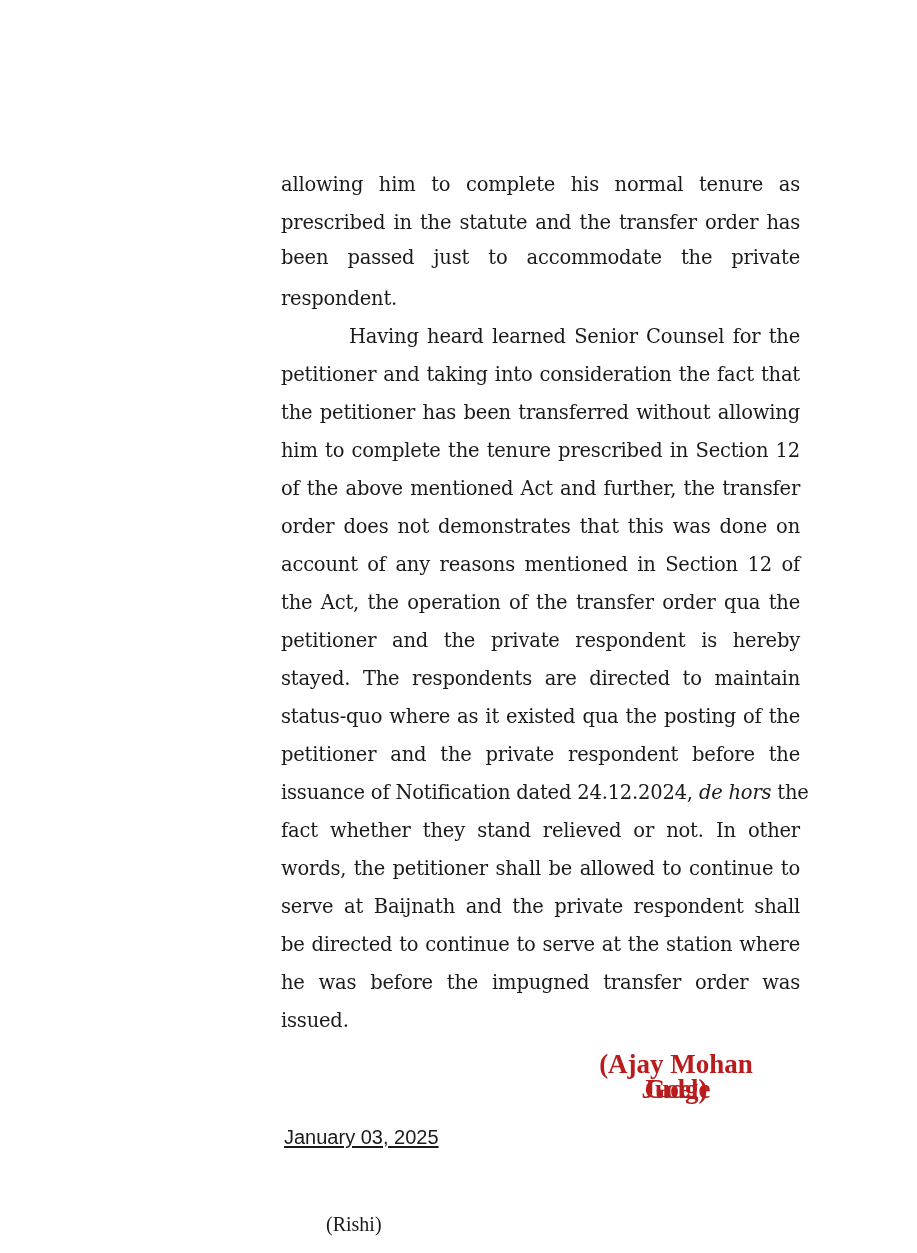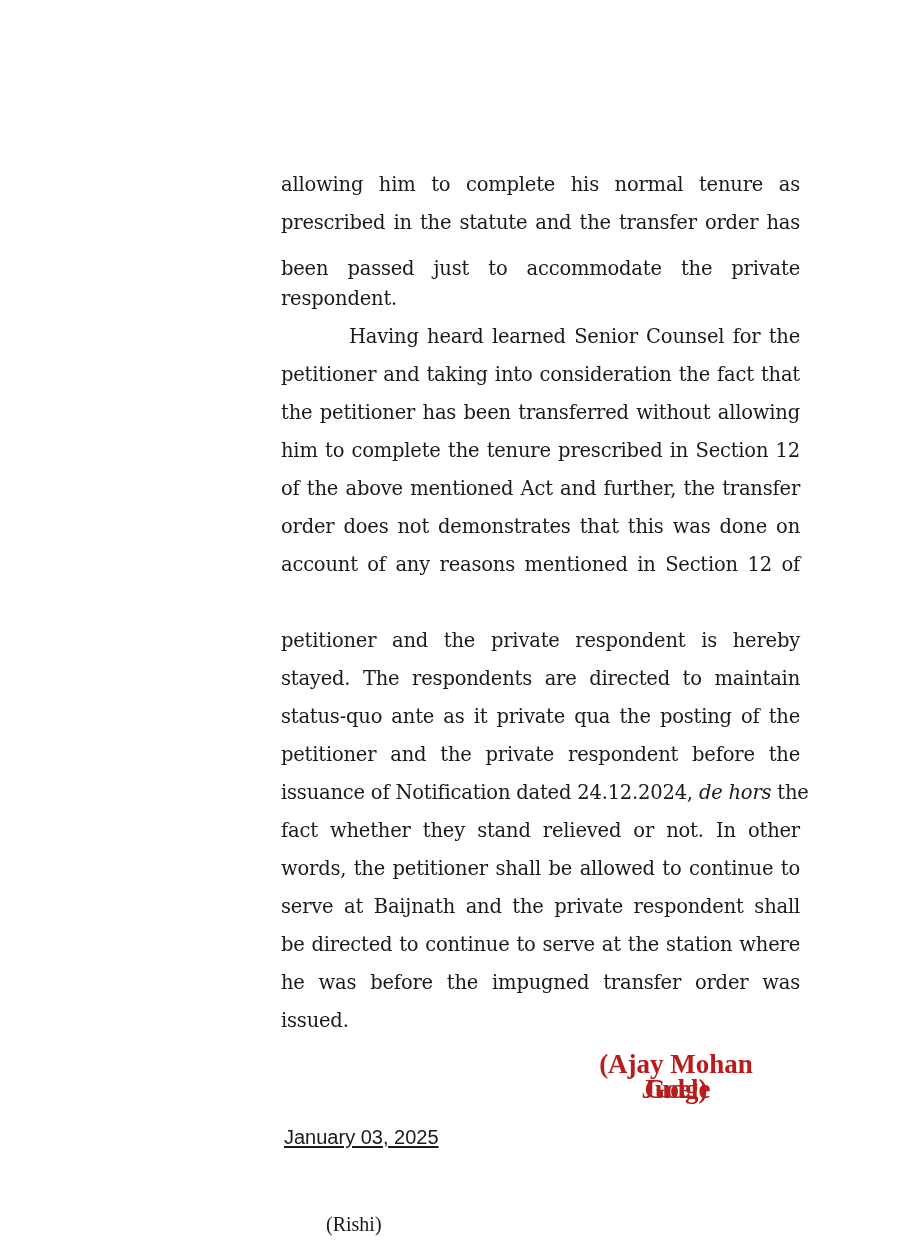--- a/index.html
+++ b/index.html
@@ -71,33 +71,34 @@
       color: #1a1a1a;
     }
   </style>
 </head>
 <body>
 
 <div class="page">
 
   <div class="line" style="top:166px">allowing him to complete his normal tenure as</div>
   <div class="line" style="top:204px">prescribed in the statute and the transfer order has</div>
-  <div class="line" style="top:250px">been passed just to accommodate the private</div>
+  <div class="line" style="top:239px">been passed just to accommodate the private</div>
   <div class="line last" style="top:280px">respondent.</div>
 
   <div class="line indent" style="top:318px">Having heard learned Senior Counsel for the</div>
   <div class="line" style="top:356px">petitioner and taking into consideration the fact that</div>
   <div class="line" style="top:394px">the petitioner has been transferred without allowing</div>
   <div class="line" style="top:432px">him to complete the tenure prescribed in Section 12</div>
   <div class="line" style="top:470px">of the above mentioned Act and further, the transfer</div>
   <div class="line" style="top:508px">order does not demonstrates that this was done on</div>
   <div class="line" style="top:546px">account of any reasons mentioned in Section 12 of</div>
+  <div class="line" style="top:584px">the Act, the operation of the transfer order qua the</div>
   <div class="line" style="top:622px">petitioner and the private respondent is hereby</div>
   <div class="line" style="top:660px">stayed. The respondents are directed to maintain</div>
-  <div class="line" style="top:698px">status-quo ante as it private qua the posting of the</div>
+  <div class="line" style="top:698px">status-quo where as it existed qua the posting of the</div>
   <div class="line" style="top:736px">petitioner and the private respondent before the</div>
   <div class="line" style="top:774px"><span>issuance of Notification dated 24.12.2024, </span><i>de hors</i><span> the</span></div>
   <div class="line" style="top:812px">fact whether they stand relieved or not. In other</div>
   <div class="line" style="top:850px">words, the petitioner shall be allowed to continue to</div>
   <div class="line" style="top:888px">serve at Baijnath and the private respondent shall</div>
   <div class="line" style="top:926px">be directed to continue to serve at the station where</div>
   <div class="line" style="top:964px">he was before the impugned transfer order was</div>
   <div class="line last" style="top:1002px">issued.</div>
 
   <div class="sig" style="left:566px; top:1052px; width:220px;">(Ajay Mohan Goel)</div>

